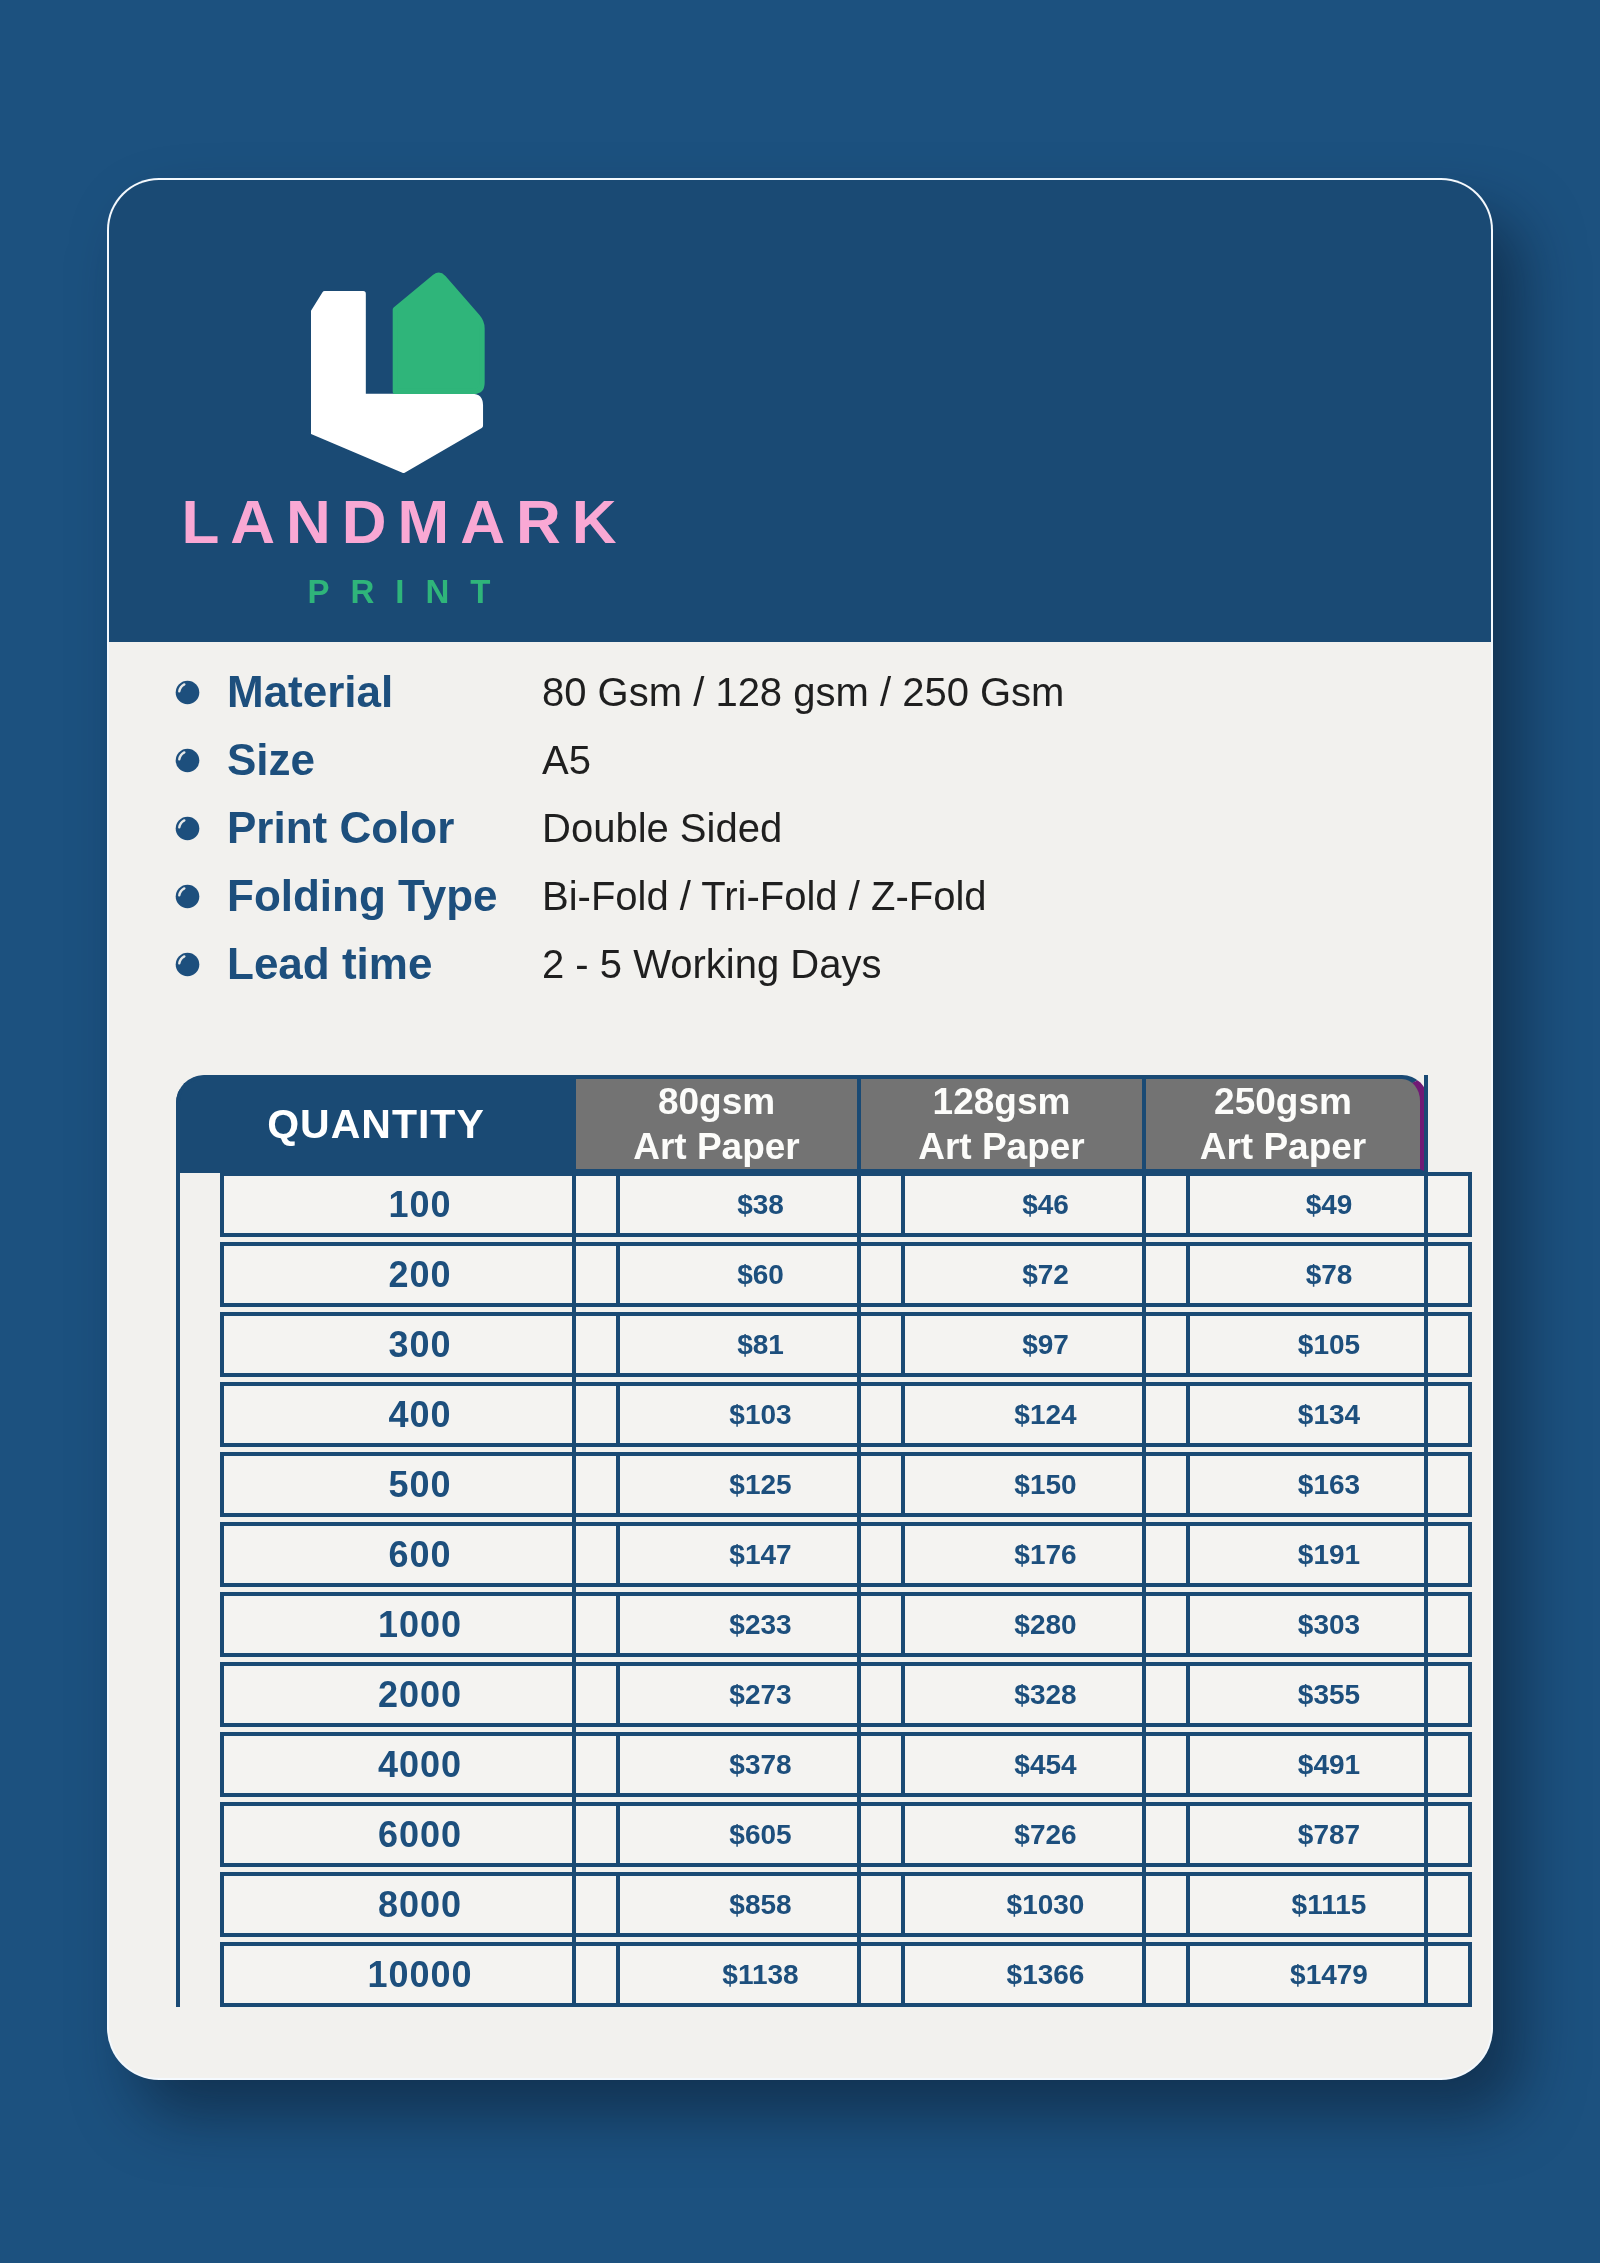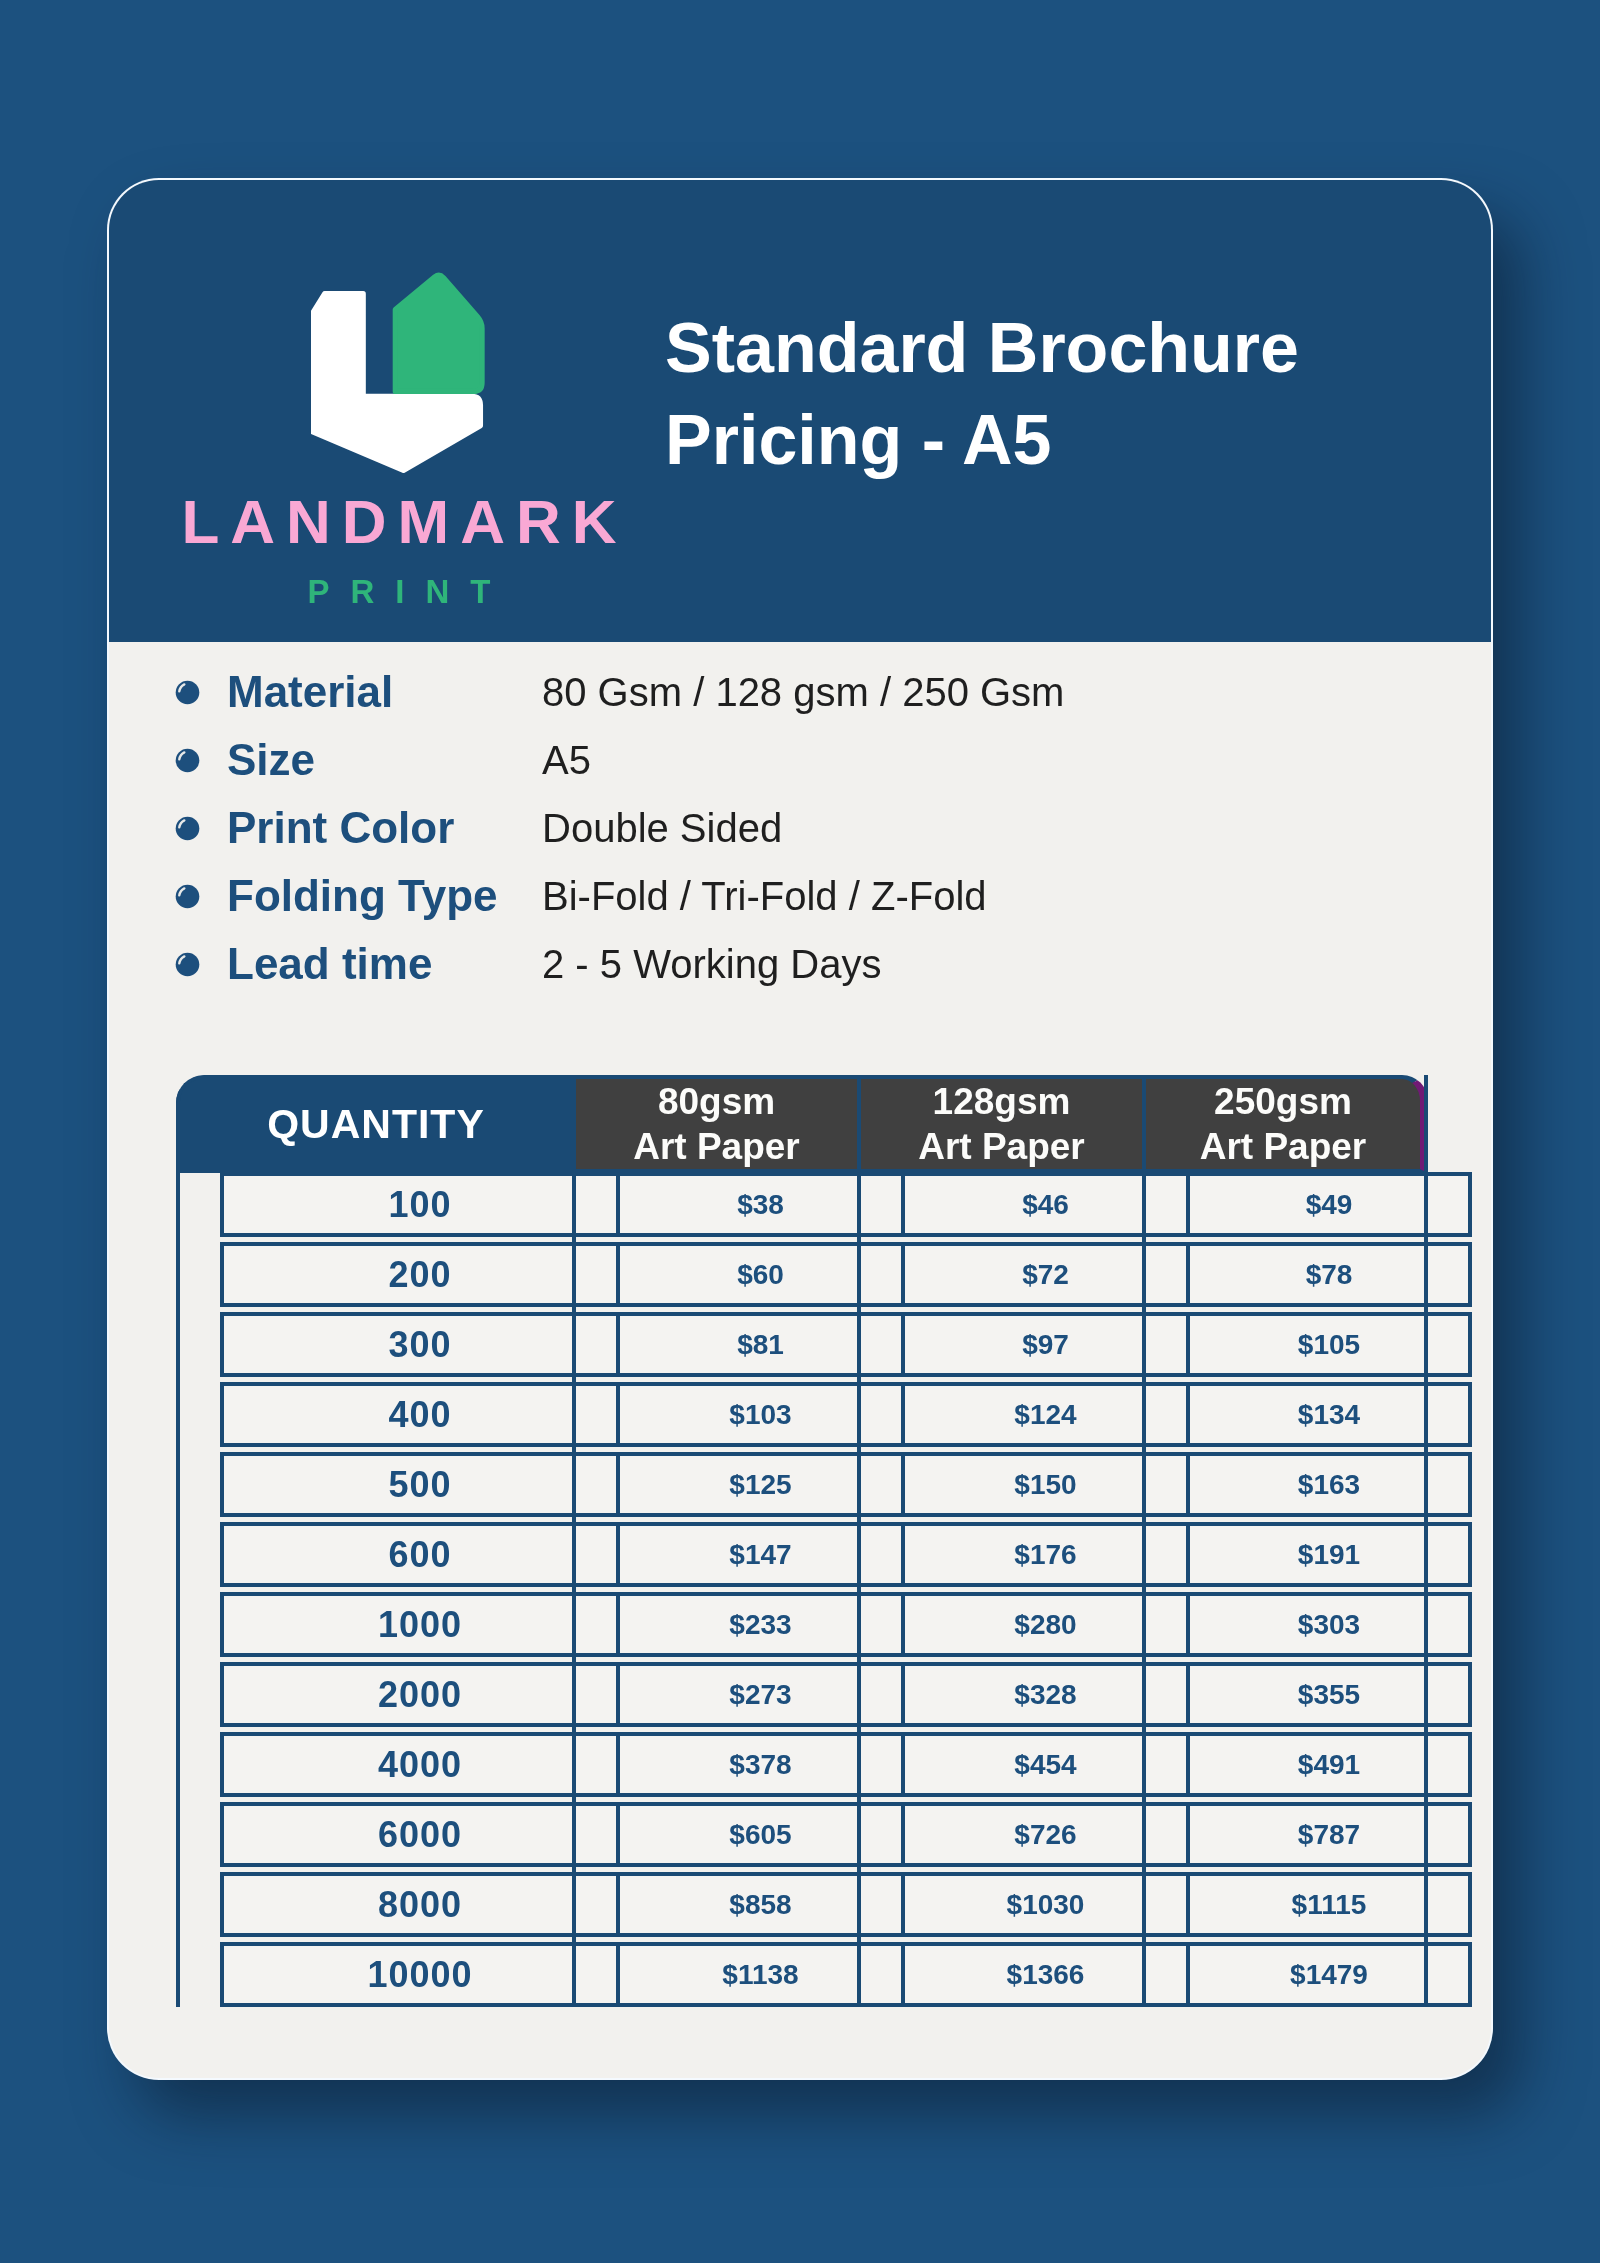--- a/index.html
+++ b/index.html
@@ -66,21 +66,21 @@
     box-sizing:border-box;border:4px solid #1A4A74;border-right:none;
     display:flex;align-items:center;justify-content:center;
   }
   .th:last-child{border-right:8px solid #701a75;border-top-right-radius:26px;}
   .th-qty{
     background:#1A4A74;color:#FFFFFF;
     border-top-left-radius:26px;
     font-size:41px;font-weight:800;letter-spacing:1px;
   }
   .th-green{
-    background:#404040;color:#FCFCFA;
+    background:#737373;color:#FCFCFA;
     flex-direction:column;font-weight:600;font-size:37px;line-height:45px;
     text-align:center;
   }
   .tbody{display:flex;flex-direction:column;gap:5px;padding-top:5px;align-items:center;}
   .trow{display:grid;grid-template-columns:396px 285px 285px 286px;height:65px;}
   .td{
     box-sizing:border-box;background:#F4F3F1;
     border:4px solid #1A4A74;border-right:none;
     display:flex;align-items:center;justify-content:center;
     color:#1D4F7D;
@@ -98,24 +98,20 @@
 
   <header class="card-header">
     <div class="brand">
       <svg class="logo" width="177" height="204" viewBox="0 -1 54 63" aria-hidden="true">
         <path d="M0 12.6 L3.9 6.3 L15.8 6.3 L15.8 38 L49.3 38 Q52 38 52 40.7 L52 47.1 L28.2 60.9 L0 48.9 Z" fill="#FFFFFF" stroke="#FFFFFF" stroke-width="1.6" stroke-linejoin="round"></path>
         <path d="M25.7 36.5 L25.7 11.2 L37.9 1.1 Q39.3 0 40.6 1.4 L51.1 13.4 Q52.5 15 52.5 17 L52.5 33.8 Q52.5 36.5 49.8 36.5 Z" fill="#2FB57A" stroke="#2FB57A" stroke-width="1.6" stroke-linejoin="round"></path>
       </svg>
       <div class="brand-name">LANDMARK</div>
       <div class="brand-sub">PRINT</div>
     </div>
-    <h1 class="title">
-      <span class="tline">Standard Brochure</span>
-      <span class="tline">Pricing - A5</span>
-    </h1>
   </header>
 
   <section class="specs">
   <div class="spec-row">
     <span class="bullet">
       <svg width="27" height="27" viewBox="0 0 24 24" aria-hidden="true">
         <circle cx="12" cy="12" r="10.5" fill="#1D4F7D"></circle>
         <path d="M4.7 11 A 8.4 8.4 0 0 1 9.2 4.8" stroke="#F2F1EE" stroke-width="2.1" fill="none" stroke-linecap="round" opacity="0.95"></path>
       </svg>
     </span>

